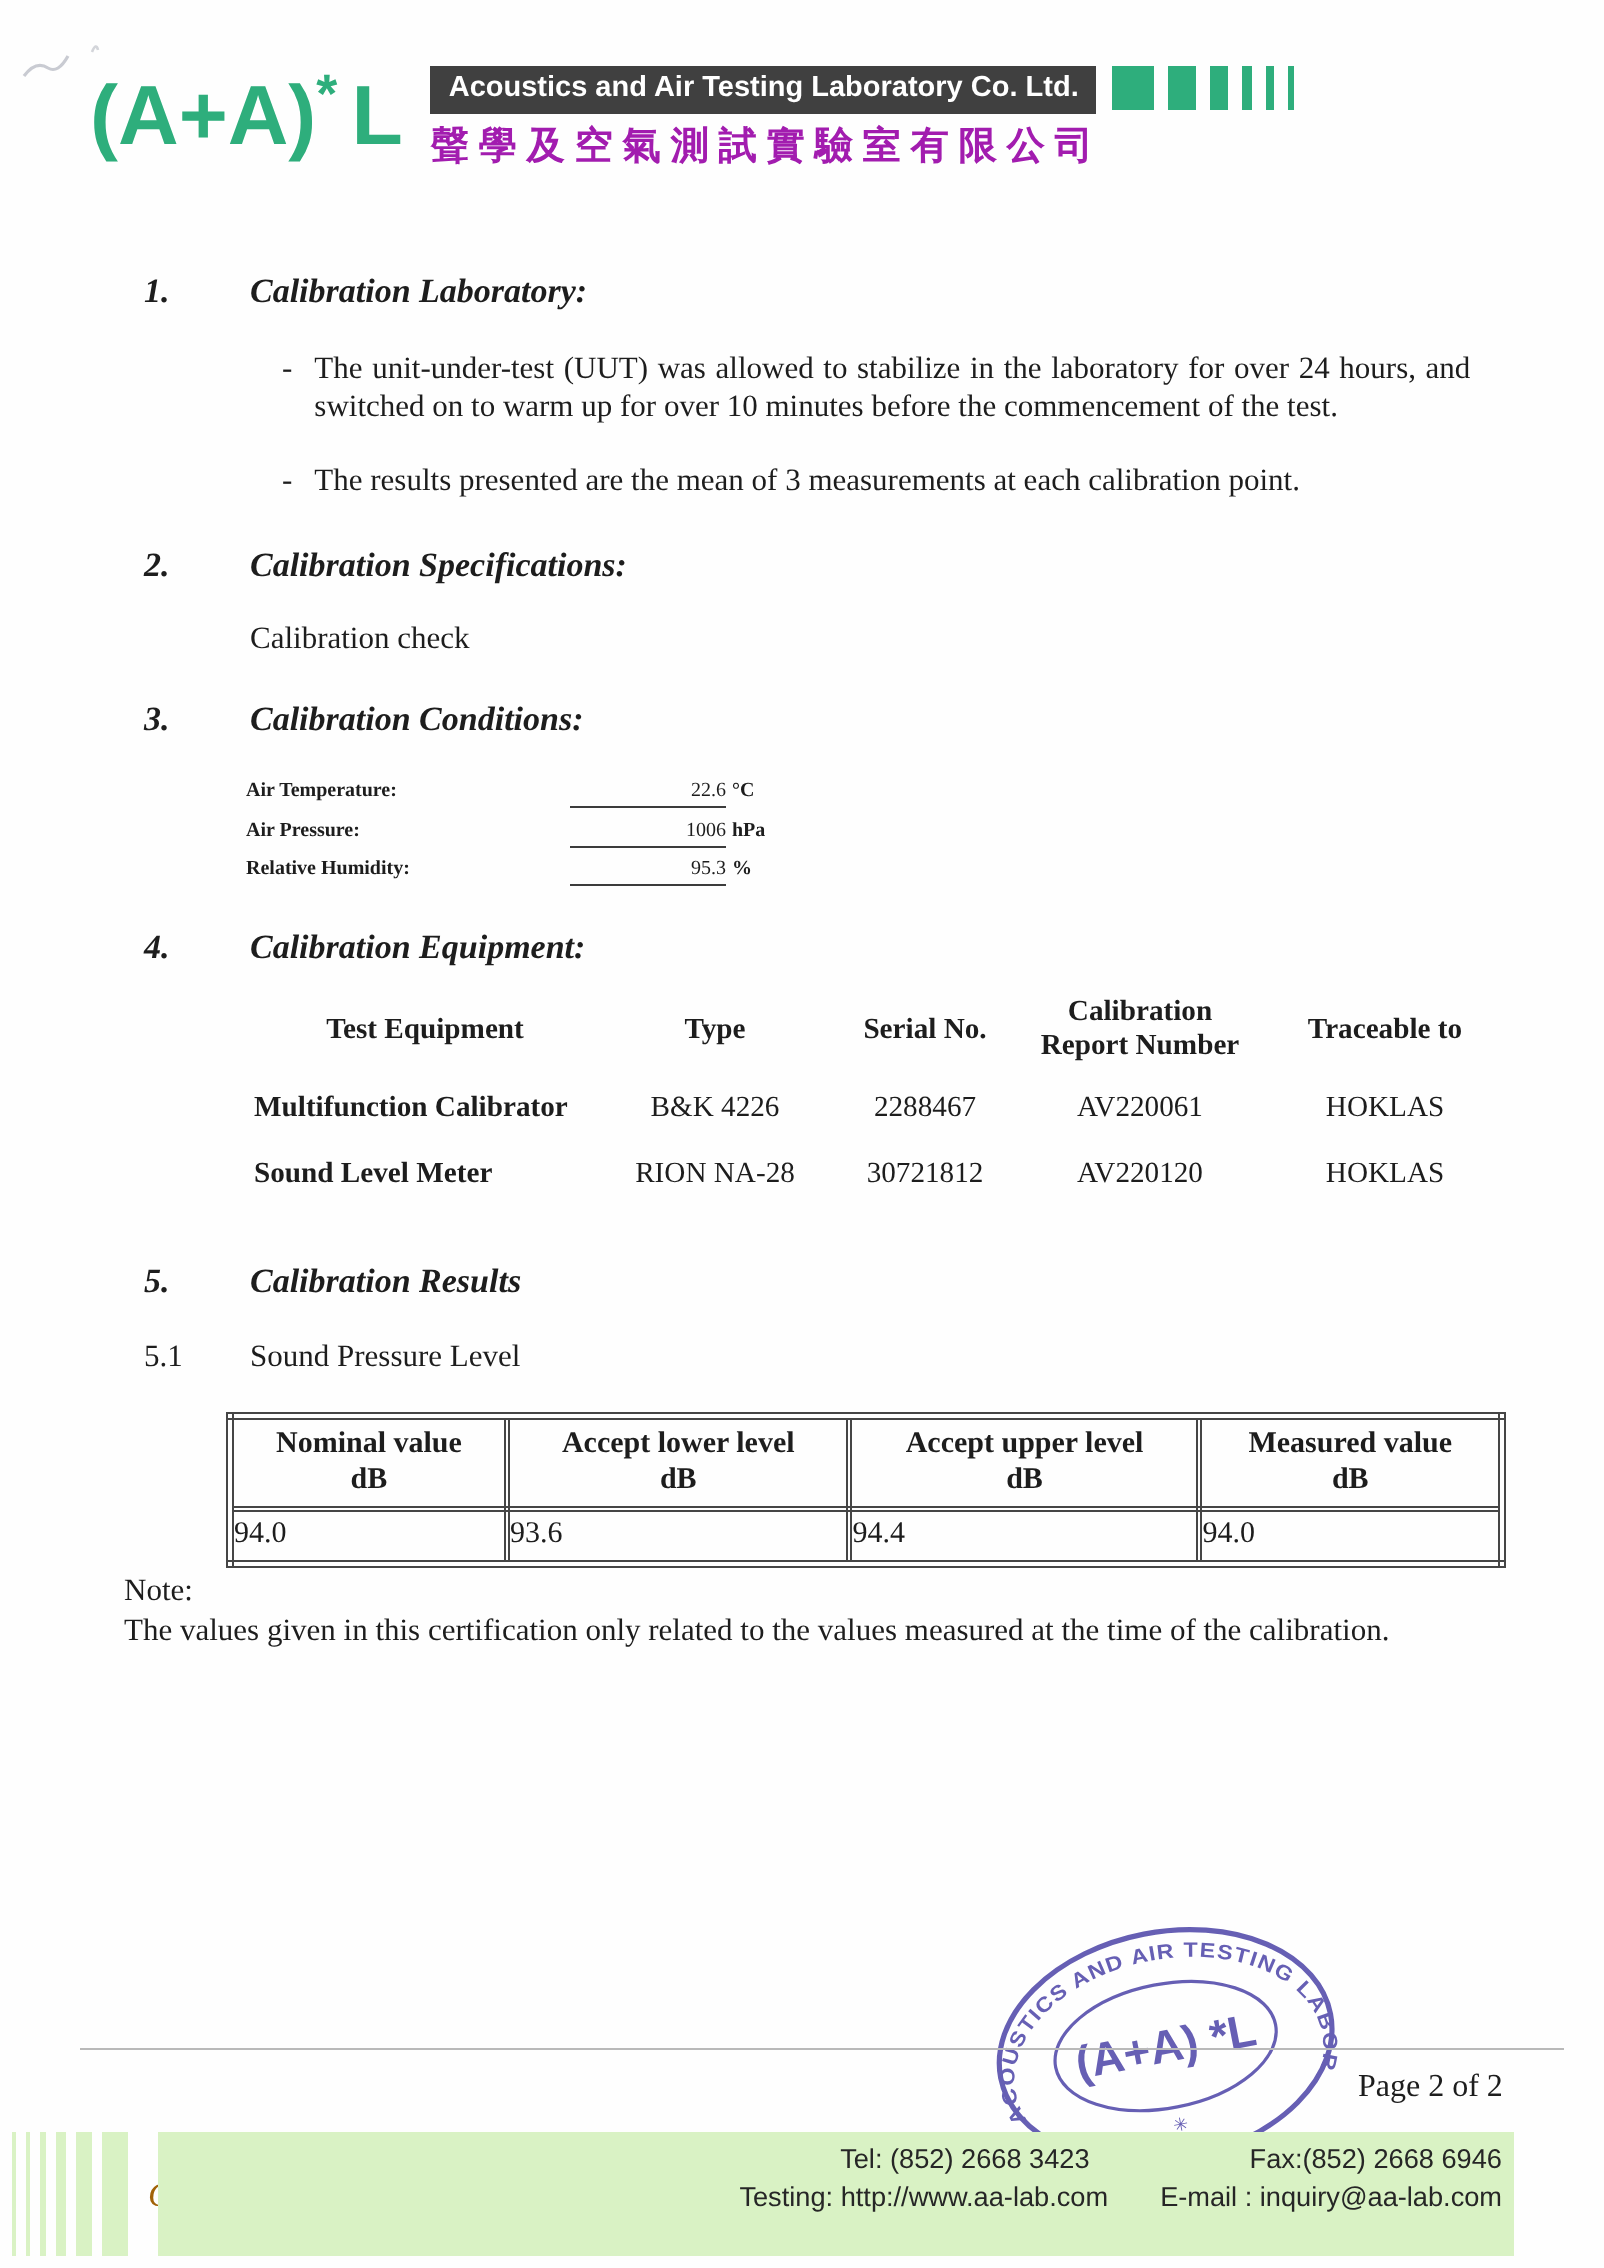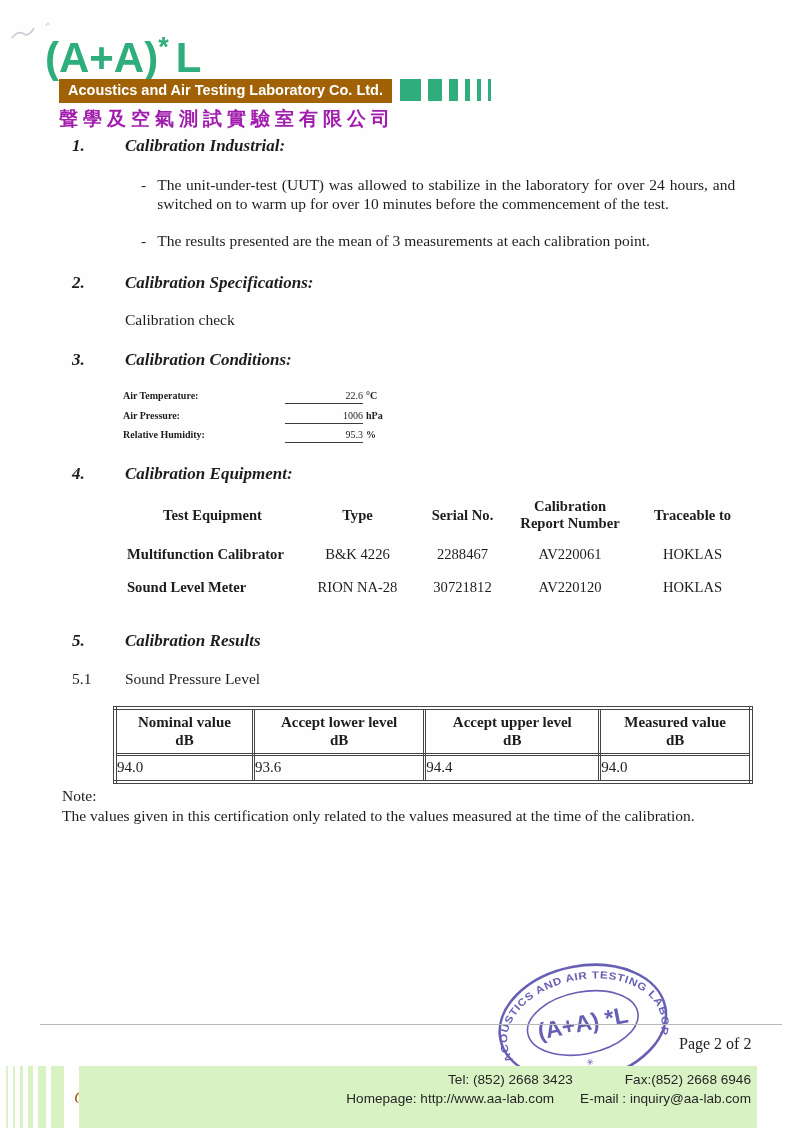--- a/index.html
+++ b/index.html
@@ -5,28 +5,28 @@
   * { margin:0; padding:0; box-sizing:border-box; }
   html,body { background:#ffffff; }
   .page {
     position:relative; width:802px; height:1134px; margin:0 auto;
     background:#fefefe; overflow:hidden;
     font-family:"Liberation Serif", serif; color:#1d1d1d;
   }
 
   
   .squiggle { position:absolute; left:6px; top:16px; }
-  .header { position:absolute; left:45px; top:33px; display:flex; align-items:flex-start;flex-direction:column; }
+  .header { position:absolute; left:45px; top:33px; display:flex; align-items:flex-start; }
   .logo { font-family:"Liberation Sans", sans-serif; font-weight:bold; color:#2eae7c;
           font-size:42px; line-height:1; margin-top:4px; white-space:nowrap; }
   .logo sup { font-size:27px; vertical-align:top; line-height:1; position:relative; top:-3px; }
   .logo .logo-l { margin-left:7px; }
   .header-right { margin-left:14px; }
   .banner-row { display:flex; align-items:flex-start; }
-  .banner { background:#a16207; color:#ffffff; font-family:"Liberation Sans", sans-serif;
+  .banner { background:#404040; color:#ffffff; font-family:"Liberation Sans", sans-serif;
             font-weight:bold; font-size:14.5px; line-height:1; padding:4px 9px 5px 9px; white-space:nowrap; }
   .bars { display:flex; align-items:flex-start; gap:7px; margin-left:8px; }
   .bars span { display:inline-block; height:22px; background:#2eae7c; }
   .bar1{width:21px}.bar2{width:14px}.bar3{width:9px}.bar4{width:5px}.bar5{width:4px}.bar6{width:3px}
   .chinese { color:#a21caf; font-size:19px; letter-spacing:5px; margin-top:3px;
              font-family:"Liberation Sans", sans-serif; font-weight:bold; }
 
   
   .sec-num, .sec-title { position:absolute; font-size:17px; font-weight:bold; font-style:italic; }
   .sec-num { left:72px; }
@@ -74,21 +74,21 @@
   .page-no { position:absolute; left:679px; top:1035px; font-size:16px; }
 
   
   .footer-bars { position:absolute; left:6px; top:1066px; height:62px; display:flex; gap:5px; align-items:stretch; }
   .footer-bars span { display:inline-block; background:#d9f2c4; }
   .fb1{width:2px}.fb2{width:2px}.fb3{width:3px}.fb4{width:5px}.fb5{width:8px}.fb6{width:13px}
   .footer-box { position:absolute; left:79px; top:1066px; width:678px; height:62px;
                 background:#d9f2c4; font-family:"Liberation Sans", sans-serif;
                 font-size:13.6px; color:#262626; padding:4px 6px 0 6px; line-height:19px; }
   .f-line1 { text-align:center; }
-  .f-line2 { display:flex; justify-content:flex-end; gap:52px; }
+  .f-line2 { display:flex; justify-content:flex-end; gap:80px; }
   .f-line3 { display:flex; justify-content:flex-end; gap:26px; }
 </style>
 </head>
 <body>
 
 <div class="page">
 
   <svg class="squiggle" width="60" height="34" viewBox="0 0 60 34">
     <path d="M6 22 q6 -8 12 -4 q5 3 10 -6" fill="none" stroke="#c9cbd2" stroke-width="1.6"></path>
     <path d="M40 10 q2 -5 3 -1" fill="none" stroke="#d3d5da" stroke-width="1.3"></path>
@@ -106,21 +106,21 @@
             <span class="bar4"></span>
             <span class="bar5"></span>
             <span class="bar6"></span>
         </div>
       </div>
       <div class="chinese">聲學及空氣測試實驗室有限公司</div>
     </div>
   </div>
 
   <div class="sec-num" style="top:136px">1.</div>
-  <div class="sec-title" style="top:136px">Calibration Industrial:</div>
+  <div class="sec-title" style="top:136px">Calibration Laboratory:</div>
 
   <div class="bullet" style="top:176px">
     <span class="dash">-</span>
     <span class="btext">The unit-under-test (UUT) was allowed to stabilize in the laboratory for over 24 hours, and switched on to warm up for over 10 minutes before the commencement of the test.</span>
   </div>
   <div class="bullet bullet2" style="top:232px">
     <span class="dash">-</span>
     <span class="btext">The results presented are the mean of 3 measurements at each calibration point.</span>
   </div>
 
@@ -250,18 +250,18 @@
       <span class="fb4"></span>
       <span class="fb5"></span>
       <span class="fb6"></span>
   </div>
   <div class="footer-box">
     <div class="f-line2">
       <span>Tel: (852) 2668 3423</span>
       <span>Fax:(852) 2668 6946</span>
     </div>
     <div class="f-line3">
-      <span>Homepage: http://www.aa-lab.com</span>
+      <span>Testing: http://www.aa-lab.com</span>
       <span>E-mail : inquiry@aa-lab.com</span>
     </div>
   </div>
 
 </div>
 
 </body></html>

